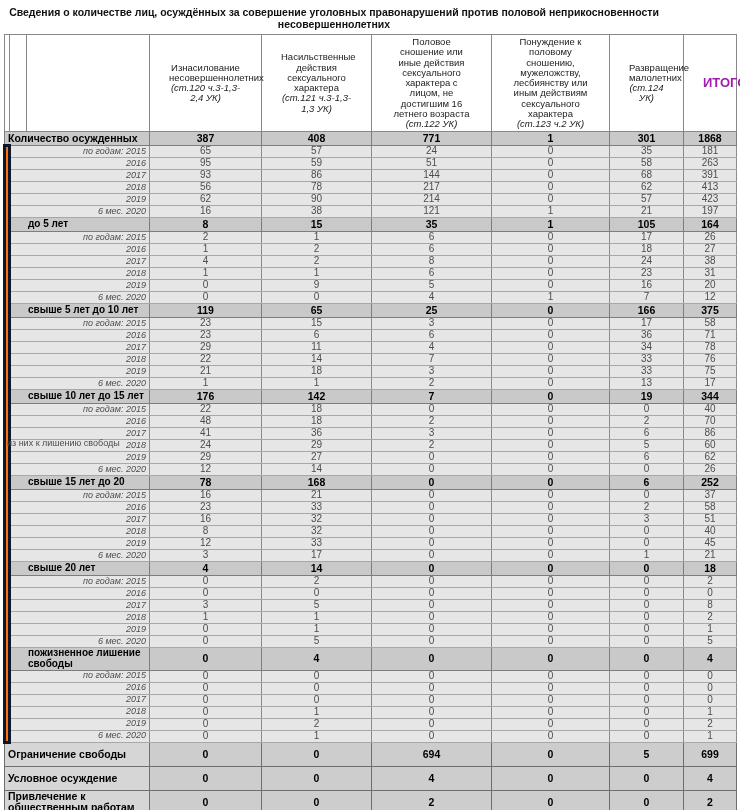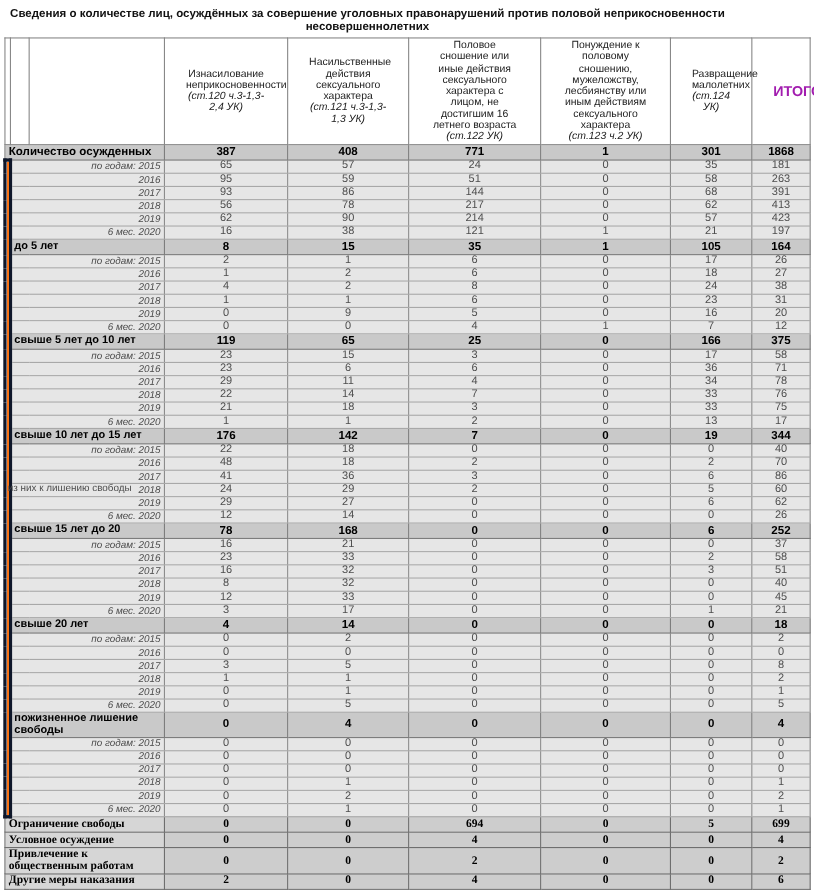--- a/index.html
+++ b/index.html
@@ -9,32 +9,32 @@
   td{padding:0;vertical-align:middle;line-height:1.08;}
   
   td.h{background:#ffffff;border:1px solid #888;text-align:center;font-size:9.5px;color:#222;padding:2px 19px;vertical-align:middle;}
   td.h .law{font-style:italic;}
   td.h.itogo{font-size:13px;font-weight:bold;color:#a21caf;}
   tr.rowh{height:64px;}
   
   tr.tr-sec{height:14px;}
   td.sec{background:#c9c9c9;border:1px solid #7d7d7d;font-weight:bold;font-size:10px;color:#000;}
   td.sec.num{text-align:center;font-size:10.5px;}
-  td.sec.lbl{text-align:left;padding-left:2px;}
+  td.sec.lbl{text-align:left;padding-left:17px;}
   td.sec.lbl0{padding-left:3px;font-size:10.5px;}
   
   tr.tr-yr{height:12px;}
   td.yr{background:#e6e6e6;border:1px solid #8c8c8c;border-top:1px solid #f5f5f5;border-bottom:1px solid #a8a8a8;color:#4d4d4d;}
   td.yr.num{text-align:center;font-size:10px;}
   td.yr.lbl{font-style:italic;font-size:9px;text-align:right;padding-right:3px;margin-left:42px;}
   
   td.strip{background:#f97316;border:3px solid #0f172a;position:relative;}
   .sidenote{position:absolute;top:50%;left:1px;transform:translateY(-50%);white-space:nowrap;font-size:9px;color:#4d4d4d;z-index:4;pointer-events:none;}
   
-  tr.tr-foot{height:14px;font-family:Liberation Serif, serif;}
+  tr.tr-foot{height:24px;}
   td.foot{background:#cdcdcd;border:1px solid #6e6e6e;font-weight:bold;color:#000;}
   td.foot.num{text-align:center;font-size:10.5px;}
   td.foot.lbl{text-align:left;padding-left:3px;font-size:10.5px;background:#d6d6d6;}
 </style>
 </head>
 <body>
 
 <div class="title">Сведения о количестве лиц, осуждённых за совершение уголовных правонарушений против половой неприкосновенности несовершеннолетних</div>
 
 <table class="stat">
@@ -47,21 +47,21 @@
       <col style="width:120px">
     <col style="width:118px">
       <col style="width:74px">
       <col style="width:53px">
   </colgroup>
   <tbody id="tbody">
       <tr class="rowh">
         <td class="h"></td>
         <td class="h"></td>
         <td class="h"></td>
-        <td class="h"><span class="main">Изнасилование неприкосновенности</span> <span class="law">(ст.120 ч.3-1,3-2,4 УК)</span></td>
+        <td class="h"><span class="main">Изнасилование несовершеннолетних</span> <span class="law">(ст.120 ч.3-1,3-2,4 УК)</span></td>
         <td class="h"><span class="main">Насильственные действия сексуального характера</span> <span class="law">(ст.121 ч.3-1,3-1,3 УК)</span></td>
         <td class="h"><span class="main">Половое сношение или иные действия сексуального характера с лицом, не достигшим 16 летнего возраста</span> <span class="law">(ст.122 УК)</span></td>
         <td class="h"><span class="main">Понуждение к половому сношению, мужеложству, лесбиянству или иным действиям сексуального характера</span> <span class="law">(ст.123 ч.2 УК)</span></td>
         <td class="h"><span class="main">Развращение малолетних</span> <span class="law">(ст.124 УК)</span></td>
         <td class="h itogo"><span class="main">ИТОГО</span></td>
       </tr>
       <tr class="tr-sec">
         <td class="sec lbl lbl0" colspan="3">Количество осужденных</td>
         <td class="sec num">387</td>
         <td class="sec num">408</td>

